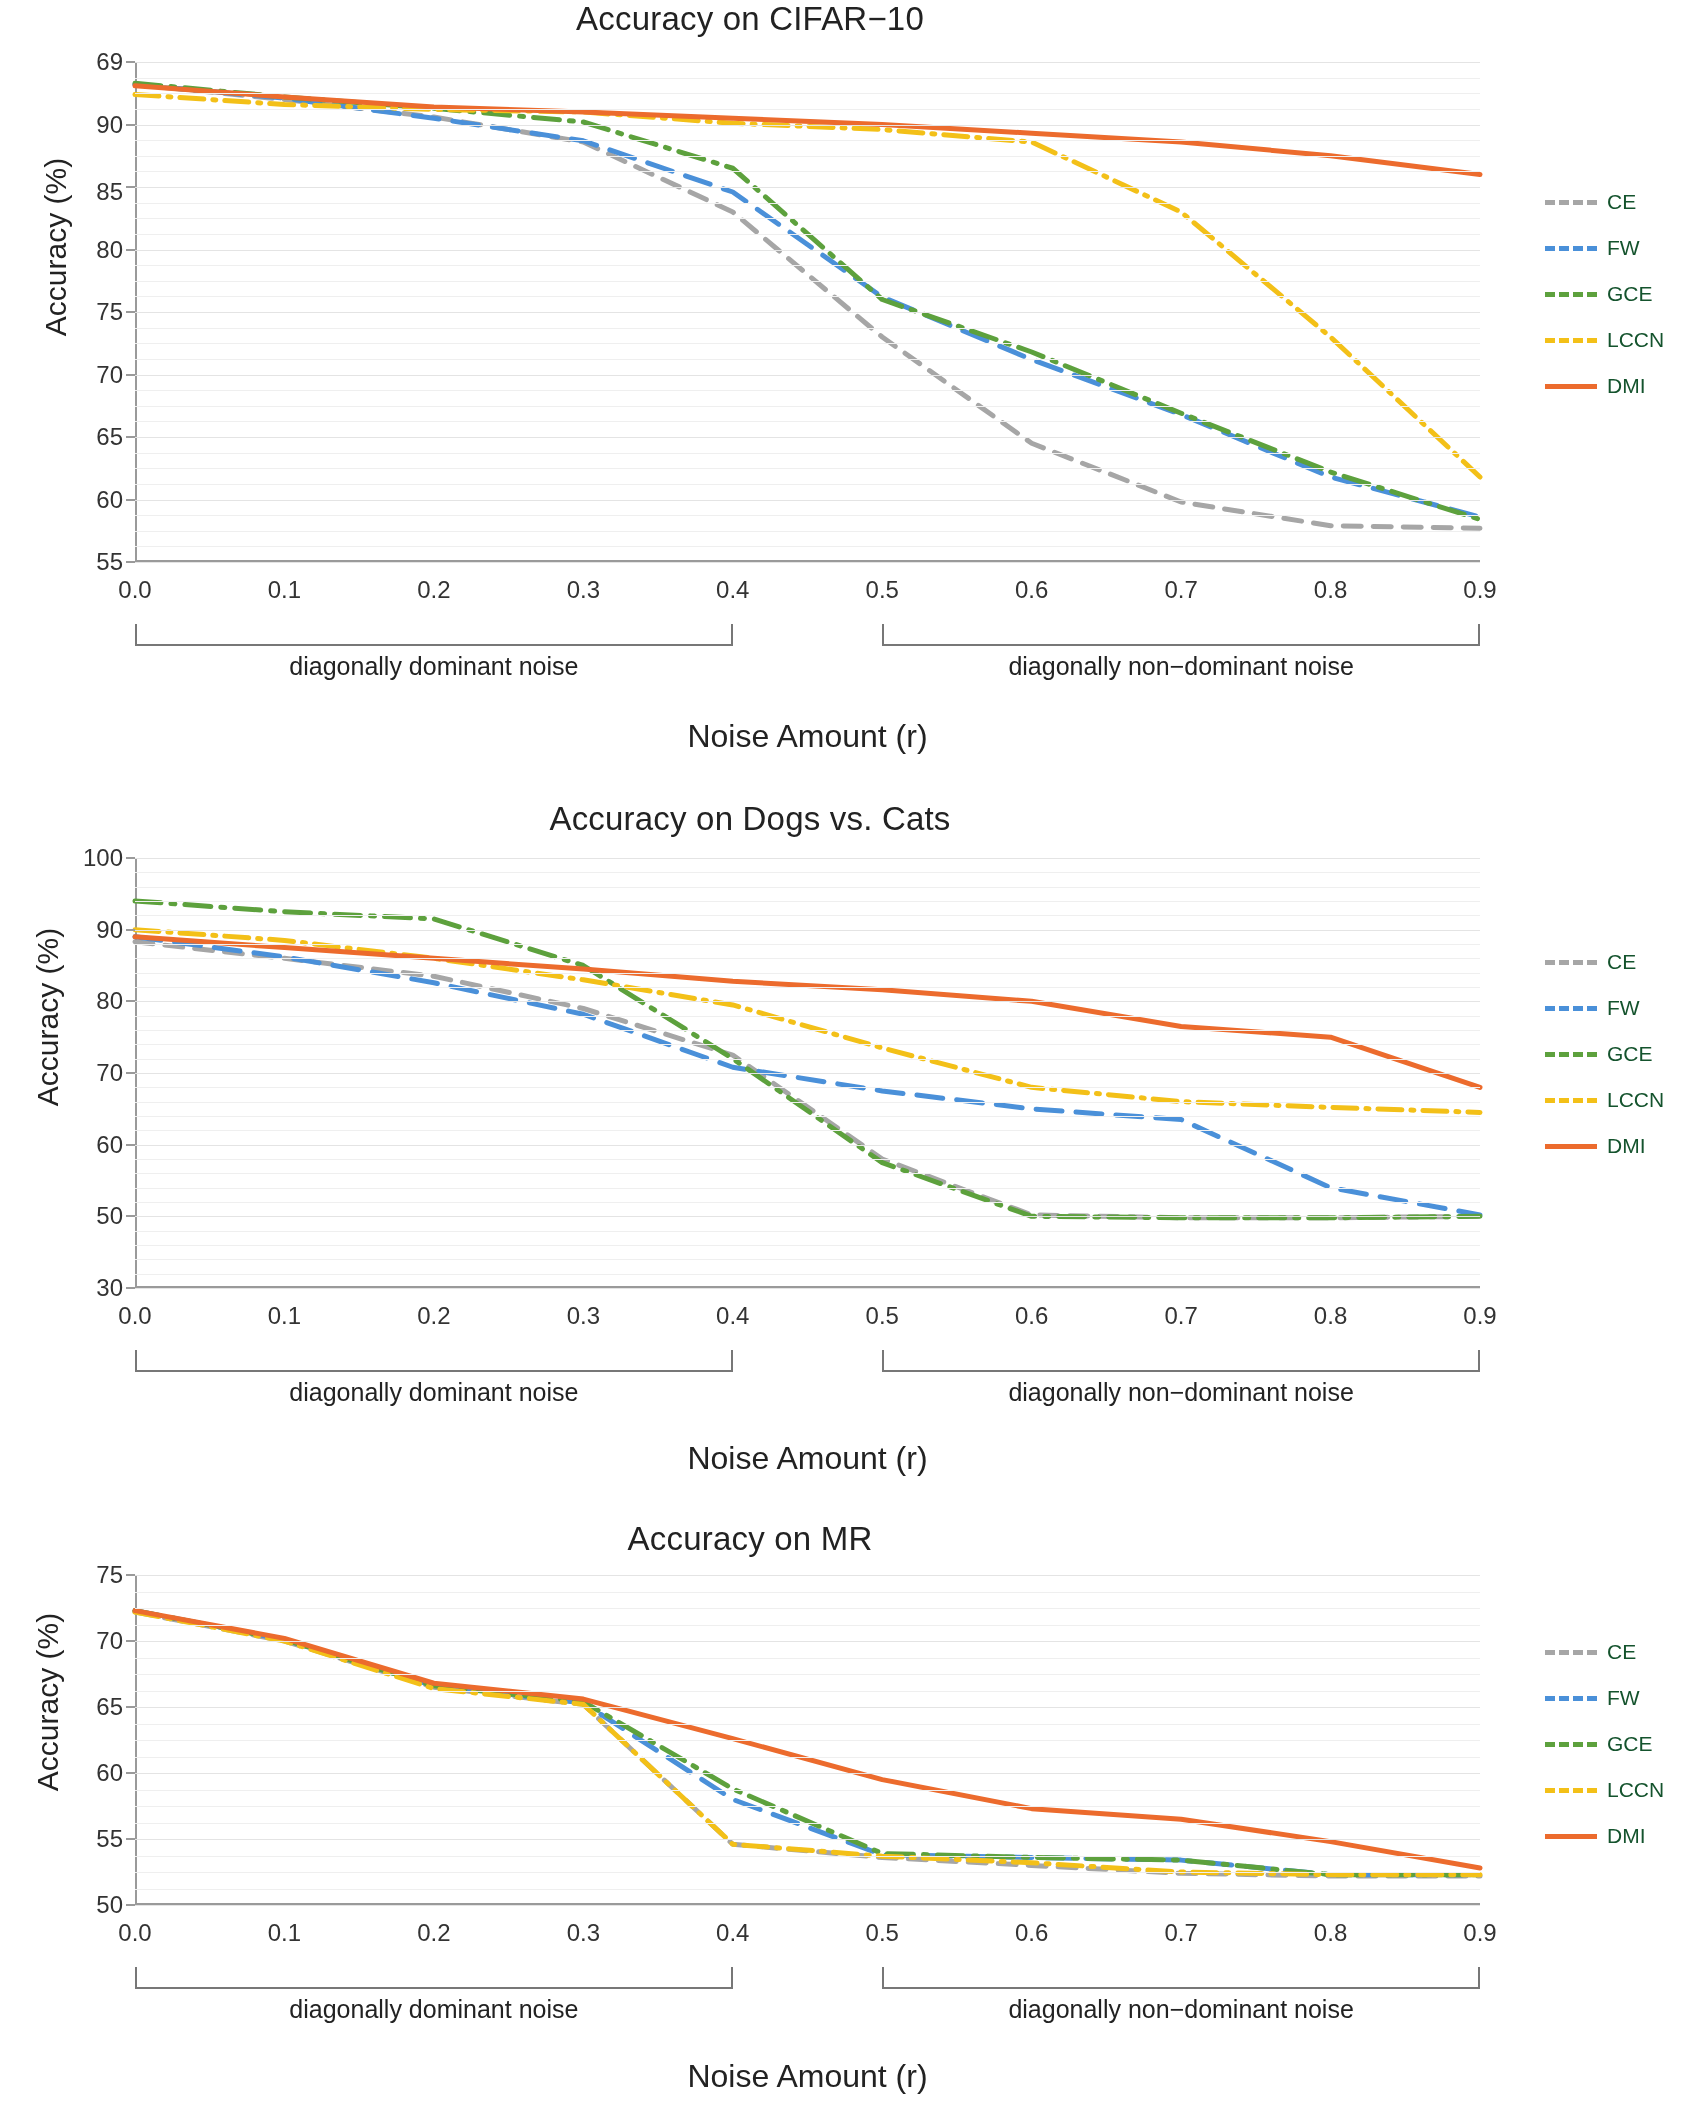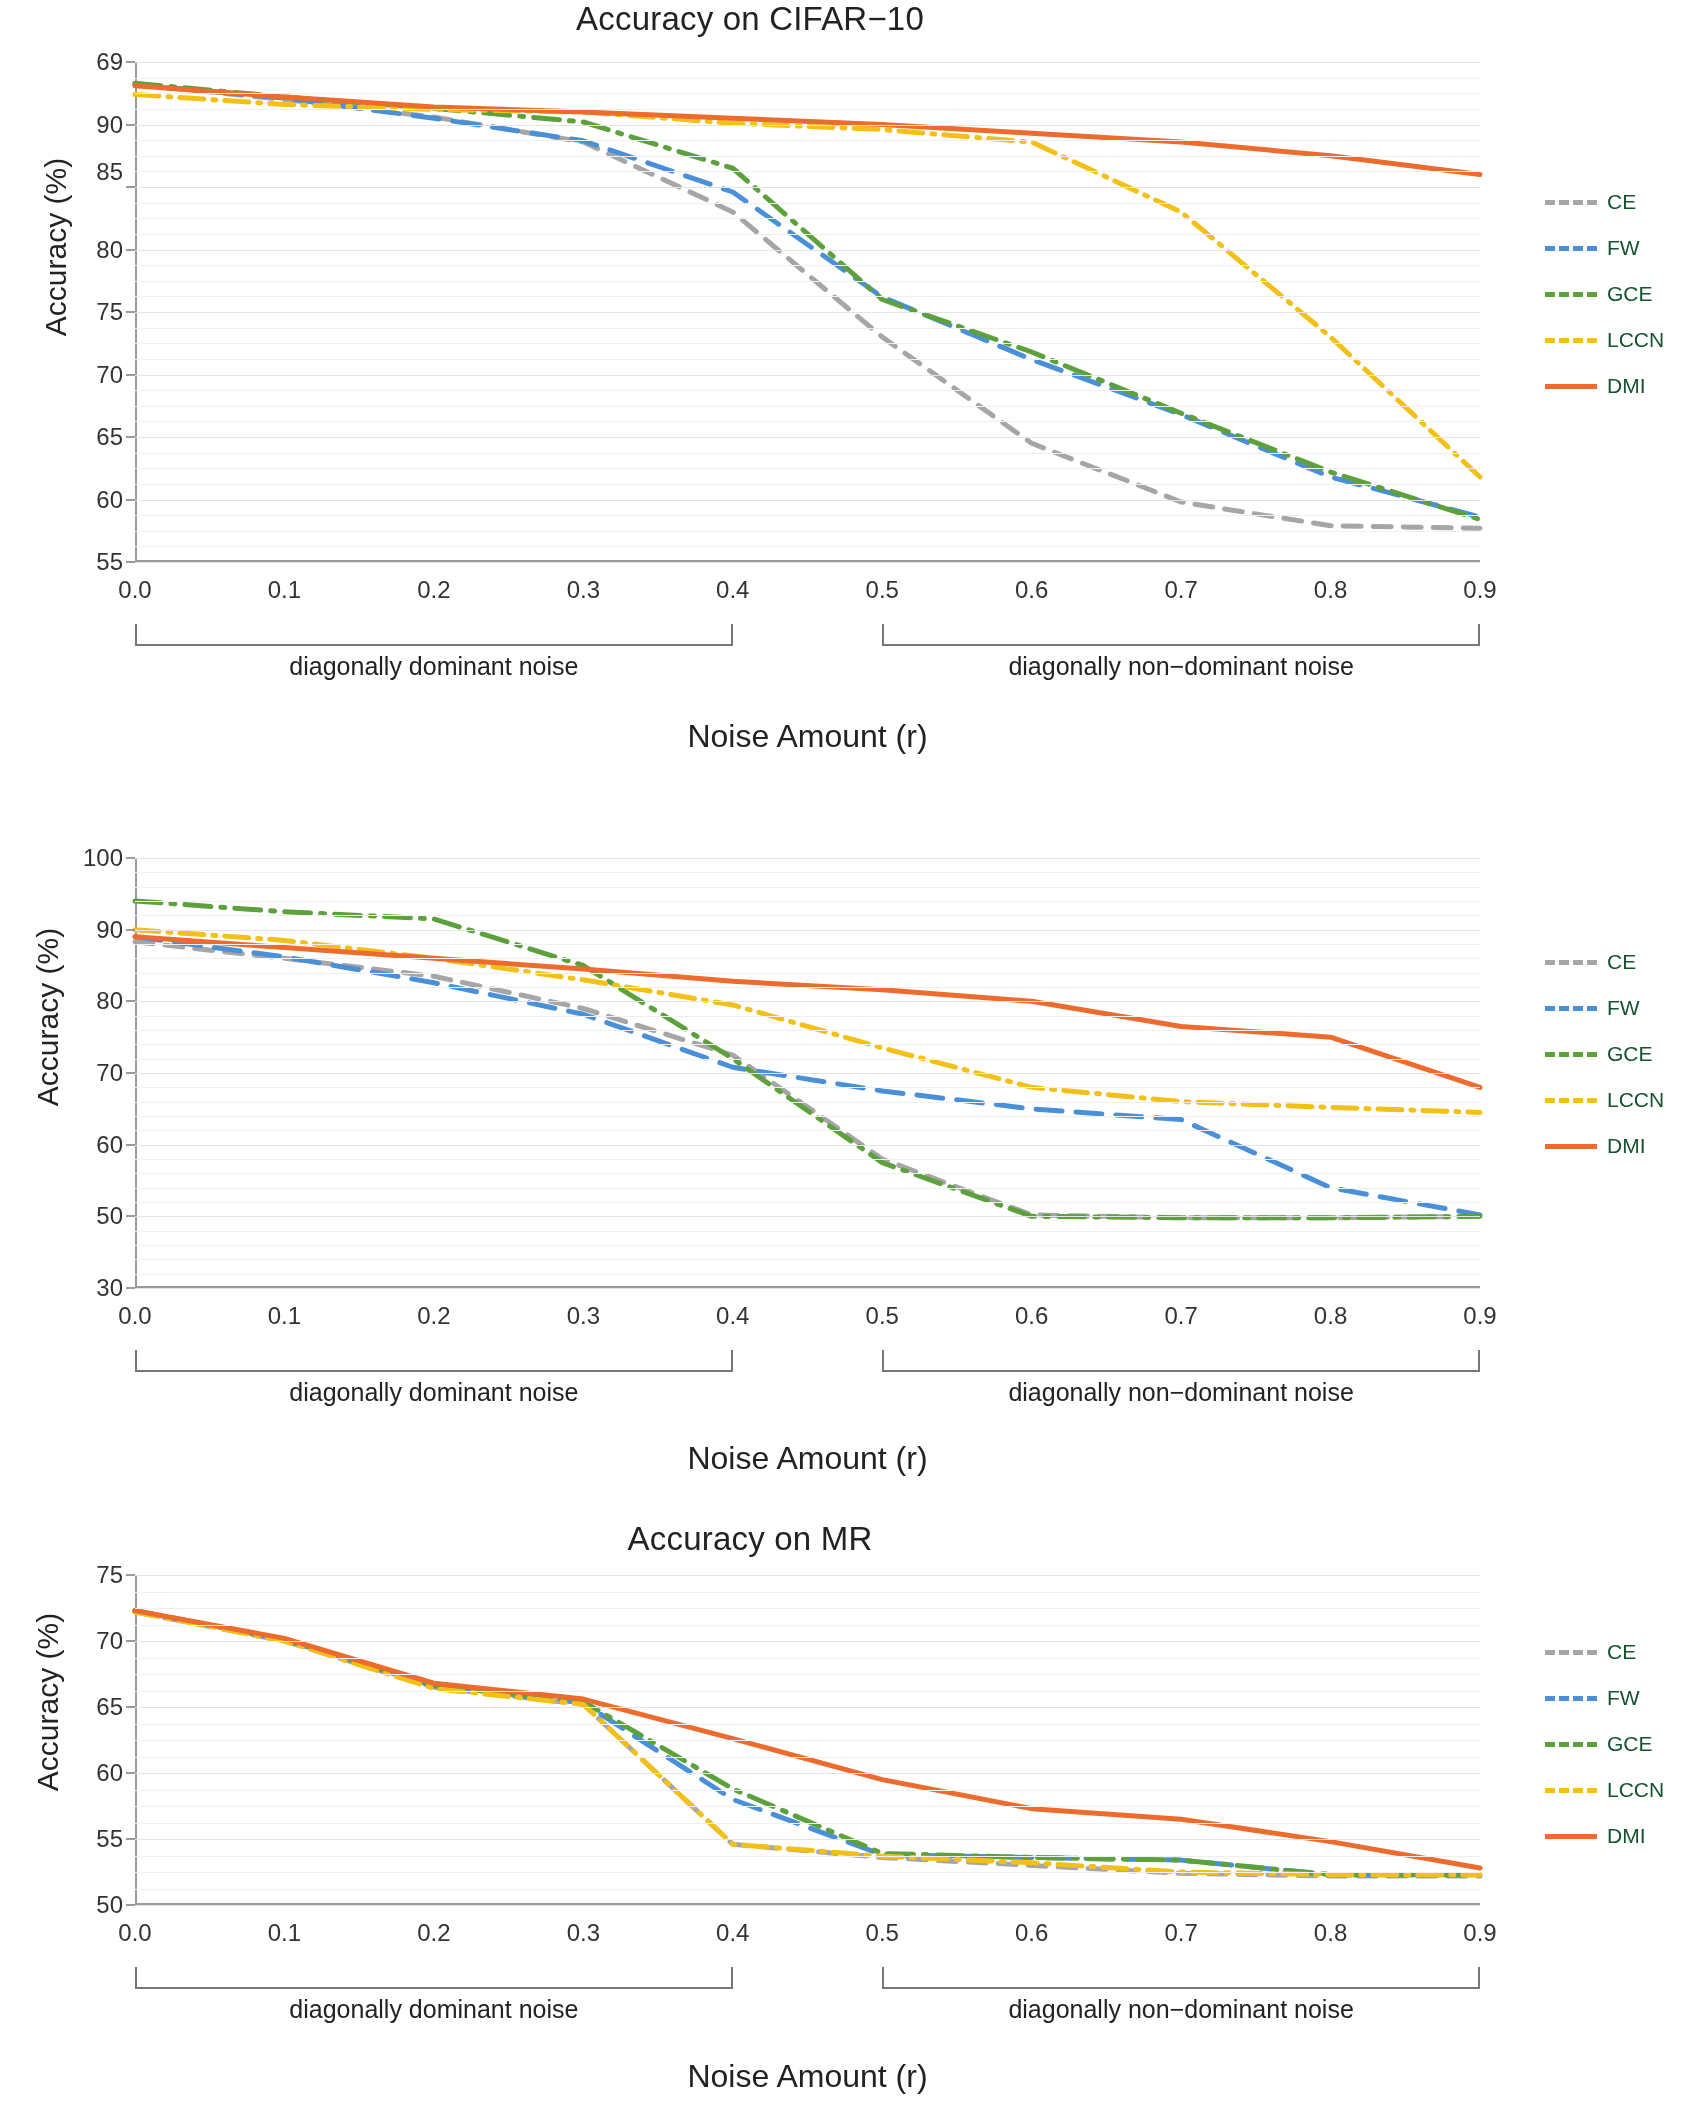--- a/index.html
+++ b/index.html
@@ -205,21 +205,21 @@
         <div class="ytick-mark" style="top: 312.5px;"></div>
         <div class="ytick-label" style="top: 312.5px;">70</div>
         <div class="grid-line major" style="top: 250px;"></div>
         <div class="ytick-mark" style="top: 250px;"></div>
         <div class="ytick-label" style="top: 250px;">75</div>
         <div class="grid-line major" style="top: 187.5px;"></div>
         <div class="ytick-mark" style="top: 187.5px;"></div>
         <div class="ytick-label" style="top: 187.5px;">80</div>
         <div class="grid-line major" style="top: 125px;"></div>
         <div class="ytick-mark" style="top: 125px;"></div>
-        <div class="ytick-label" style="top: 110px; margin-left: 24px;">85</div>
+        <div class="ytick-label" style="top: 130px; margin-left: 24px;">85</div>
         <div class="grid-line major" style="top: 62.5px;"></div>
         <div class="ytick-mark" style="top: 62.5px;"></div>
         <div class="ytick-label" style="top: 62.5px;">90</div>
         <div class="grid-line major" style="top: 0px;"></div>
         <div class="ytick-mark" style="top: 0px;"></div>
         <div class="ytick-label" style="top: 0px;">69</div>
         <div class="xtick-label" style="left: 0px;">0.0</div>
         <div class="xtick-label" style="left: 149.444px;">0.1</div>
         <div class="xtick-label" style="left: 298.889px;">0.2</div>
         <div class="xtick-label" style="left: 448.333px;">0.3</div>
@@ -253,20 +253,21 @@
           <span class="legend-label">DMI</span>
         </div>
       </div>
   <div class="bracket" style="left: 135px; top: 624px; width: 597.778px;"></div>
       <div class="bracket-label" style="left: 135px; width: 597.778px; top: 652px;">diagonally dominant noise</div>
       <div class="bracket" style="left: 882.222px; top: 624px; width: 597.778px;"></div>
       <div class="bracket-label" style="left: 882.222px; width: 597.778px; top: 652px;">diagonally non−dominant noise</div>
     </div>
 
   <div class="panel panel-2">
+    <div class="panel-title">Accuracy on Dogs vs. Cats</div>
     <div class="axis-title-y" style="left:-52px; top:200px; width:200px; text-align:center; transform: rotate(-90deg);">Accuracy (%)</div>
     <div class="plot-area" id="plot2" style="left:135px; top:58px; width:1345px; height:430px;">
       <div class="plot-frame"></div>
       <svg class="series-layer" id="svg2" viewBox="0 0 1345 430" preserveAspectRatio="none">
           <polyline points="0,83.85000000000002 149.44444444444446,100.33333333333331 298.8888888888889,118.25 448.3333333333333,150.5 597.7777777777778,197.08333333333334 747.2222222222223,301 896.6666666666666,356.9 1046.111111111111,359.7666666666667 1195.5555555555557,359.7666666666667 1345,358.33333333333337" fill="none" stroke="#a6a6a6" stroke-width="5" stroke-linecap="round" stroke-linejoin="round" stroke-dasharray="18,12"></polyline>
           <polyline points="0,78.83333333333331 149.44444444444446,98.89999999999998 298.8888888888889,124.70000000000005 448.3333333333333,156.2333333333333 597.7777777777778,209.26666666666668 747.2222222222223,232.91666666666669 896.6666666666666,250.83333333333331 1046.111111111111,261.58333333333337 1195.5555555555557,329.6666666666667 1345,356.9" fill="none" stroke="#4a90d9" stroke-width="5" stroke-linecap="round" stroke-linejoin="round" stroke-dasharray="26,14"></polyline>
           <polyline points="0,43 149.44444444444446,53.75 298.8888888888889,60.916666666666686 448.3333333333333,107.5 597.7777777777778,200.66666666666666 747.2222222222223,304.5833333333333 896.6666666666666,358.33333333333337 1046.111111111111,359.7666666666667 1195.5555555555557,359.7666666666667 1345,358.33333333333337" fill="none" stroke="#5da13d" stroke-width="5" stroke-linecap="round" stroke-linejoin="round" stroke-dasharray="26,10,4,10"></polyline>
           <polyline points="0,71.66666666666663 149.44444444444446,82.41666666666669 298.8888888888889,100.33333333333331 448.3333333333333,121.83333333333331 597.7777777777778,146.91666666666669 747.2222222222223,189.91666666666666 896.6666666666666,229.33333333333334 1046.111111111111,243.66666666666666 1195.5555555555557,249.39999999999998 1345,254.41666666666666" fill="none" stroke="#f3c018" stroke-width="5" stroke-linecap="round" stroke-linejoin="round" stroke-dasharray="24,9,3,9"></polyline>
           <polyline points="0,78.83333333333331 149.44444444444446,89.58333333333337 298.8888888888889,100.33333333333331 448.3333333333333,111.08333333333331 597.7777777777778,123.26666666666671 747.2222222222223,131.86666666666673 896.6666666666666,143.33333333333337 1046.111111111111,168.41666666666669 1195.5555555555557,179.16666666666666 1345,229.33333333333334" fill="none" stroke="#ec6b2d" stroke-width="5" stroke-linecap="round" stroke-linejoin="round"></polyline>
         </svg>

